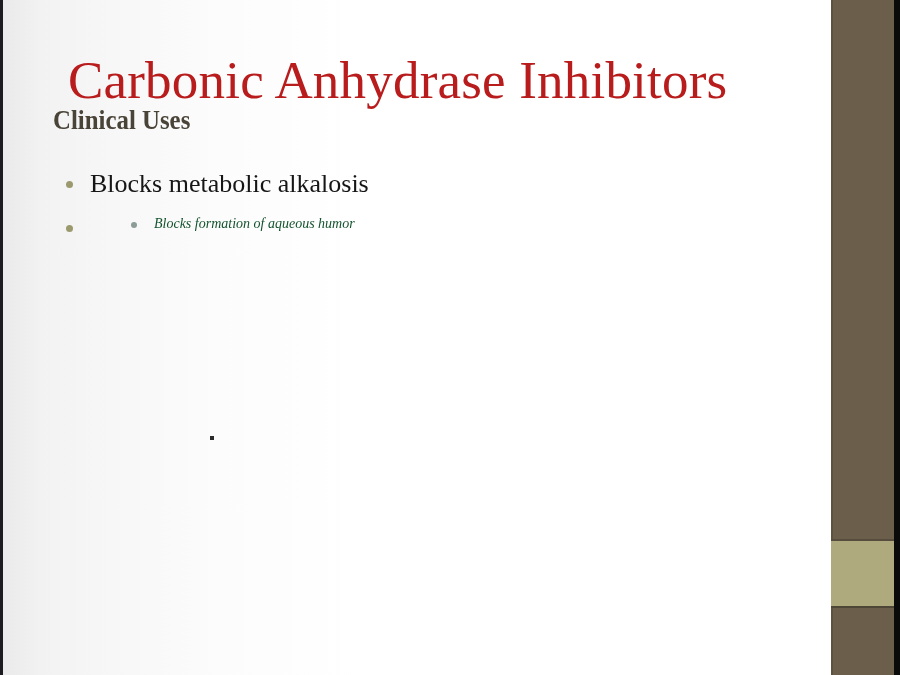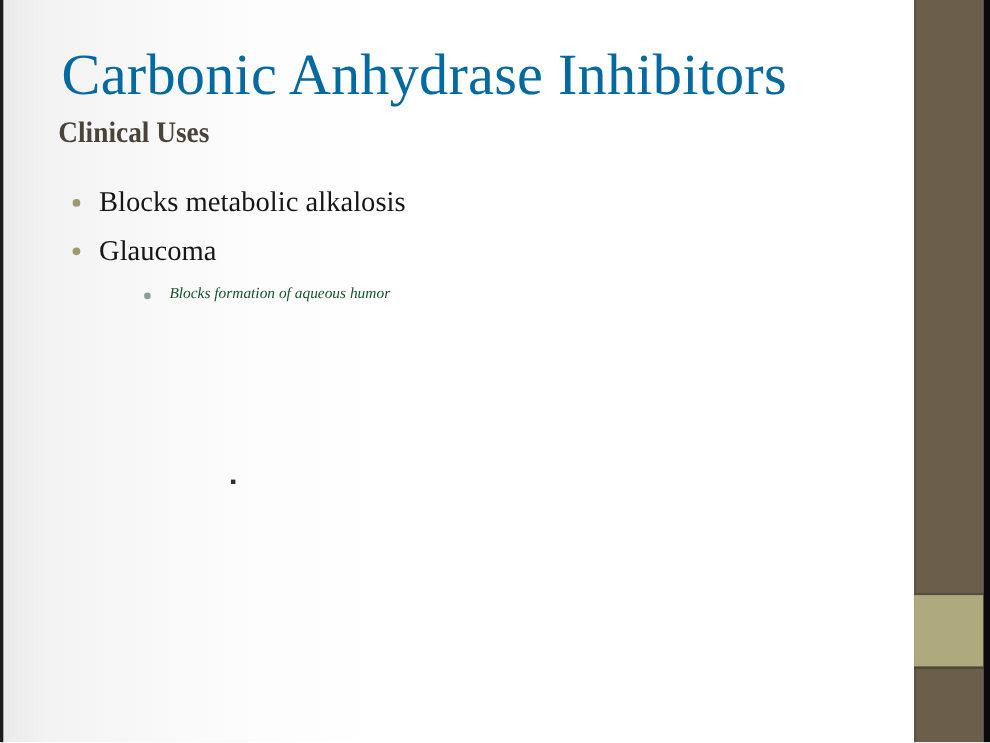--- a/index.html
+++ b/index.html
@@ -98,25 +98,25 @@
     background: #5d5240;
   }
 
   
   .title {
     position: absolute;
     left: 56px;
     top: 38px;
     font-size: 53px;
     line-height: 60px;
-    color: #0369a1;
+    color: #b91c1c;
     letter-spacing: 0.2px;
     white-space: nowrap;
     font-weight: normal;
-    margin: 0;
+    margin: 12px;
   }
 
   .subtitle {
     position: absolute;
     left: 53px;
     top: 104px;
     font-size: 27px;
     line-height: 32px;
     color: #4a4438;
     white-space: nowrap;
@@ -210,21 +210,20 @@
 
   <ul class="body-list">
 
     <li class="bullet-l1">
       <span class="dot"></span>
       <span>Blocks metabolic alkalosis</span>
     </li>
 
     <li class="bullet-l1">
       <span class="dot"></span>
-      <span>Glaucoma</span>
       <ul class="sublist">
         <li class="bullet-l2">
           <span class="dot"></span>
           <span>Blocks formation of aqueous humor</span>
         </li>
       </ul>
     </li>
 
   </ul>
 

